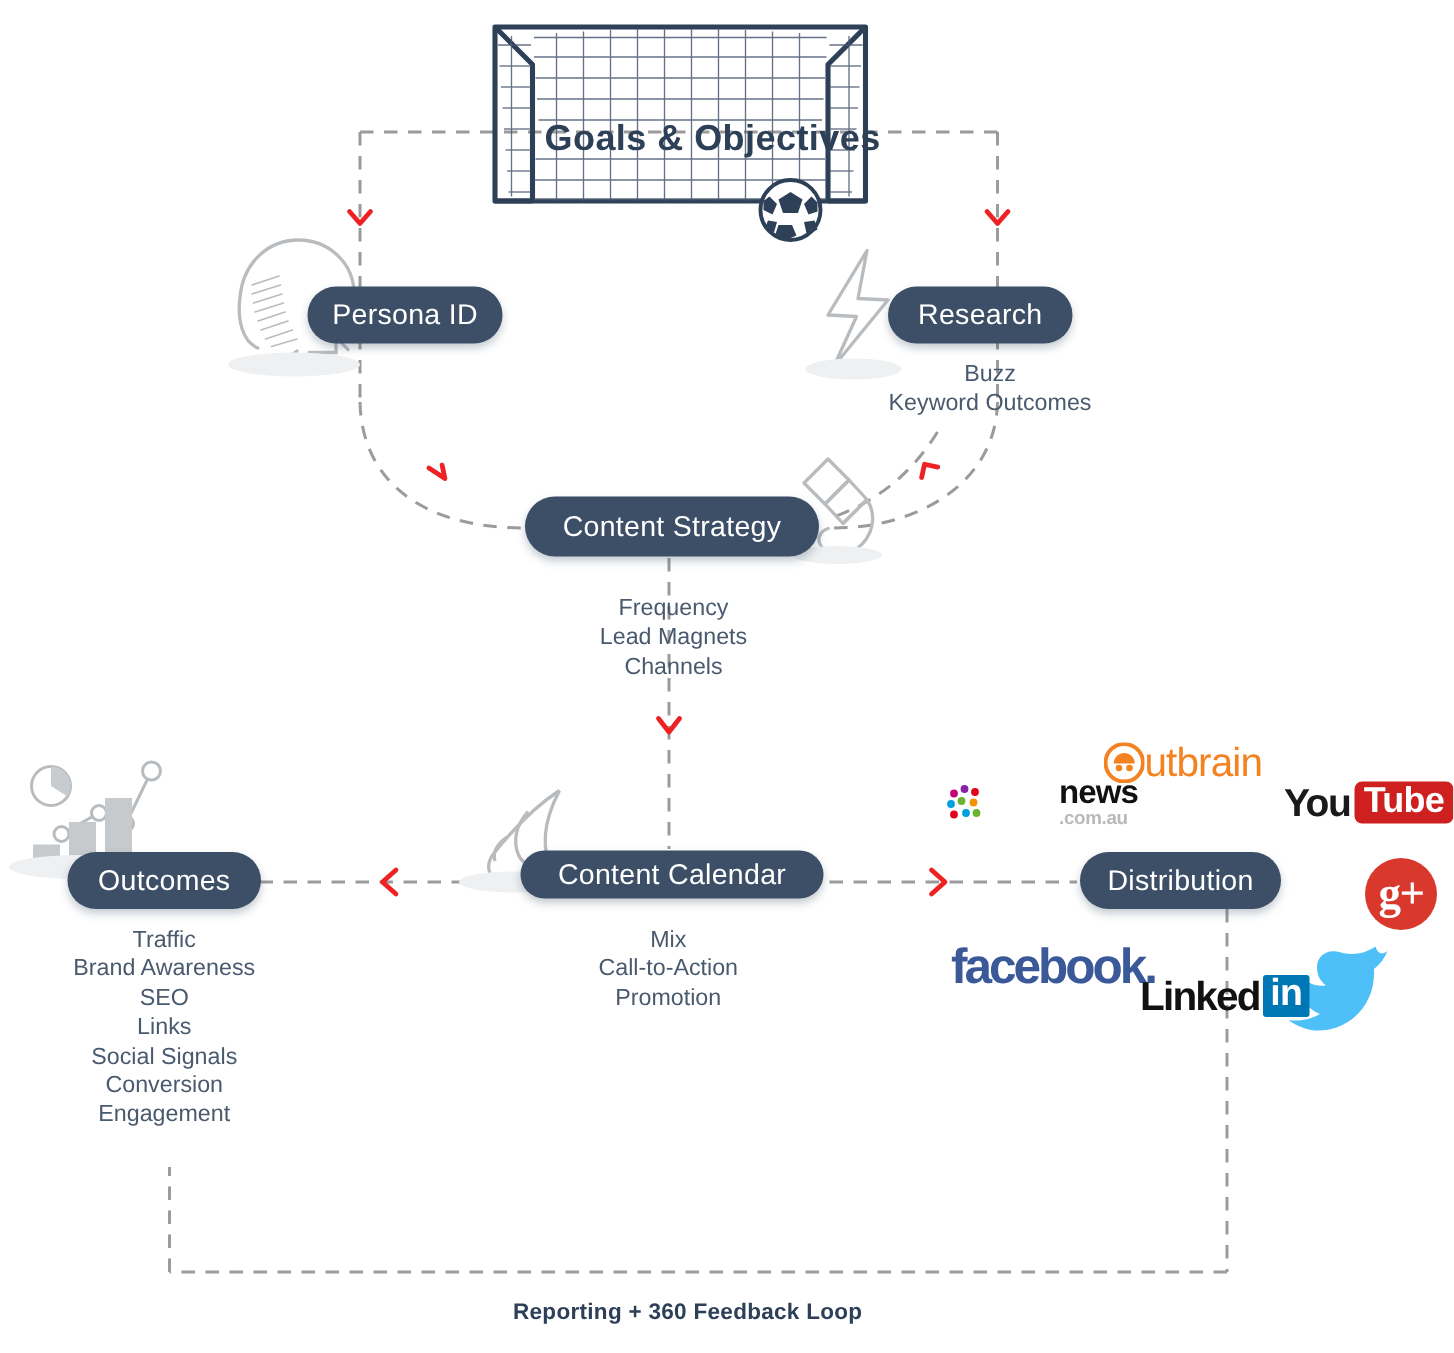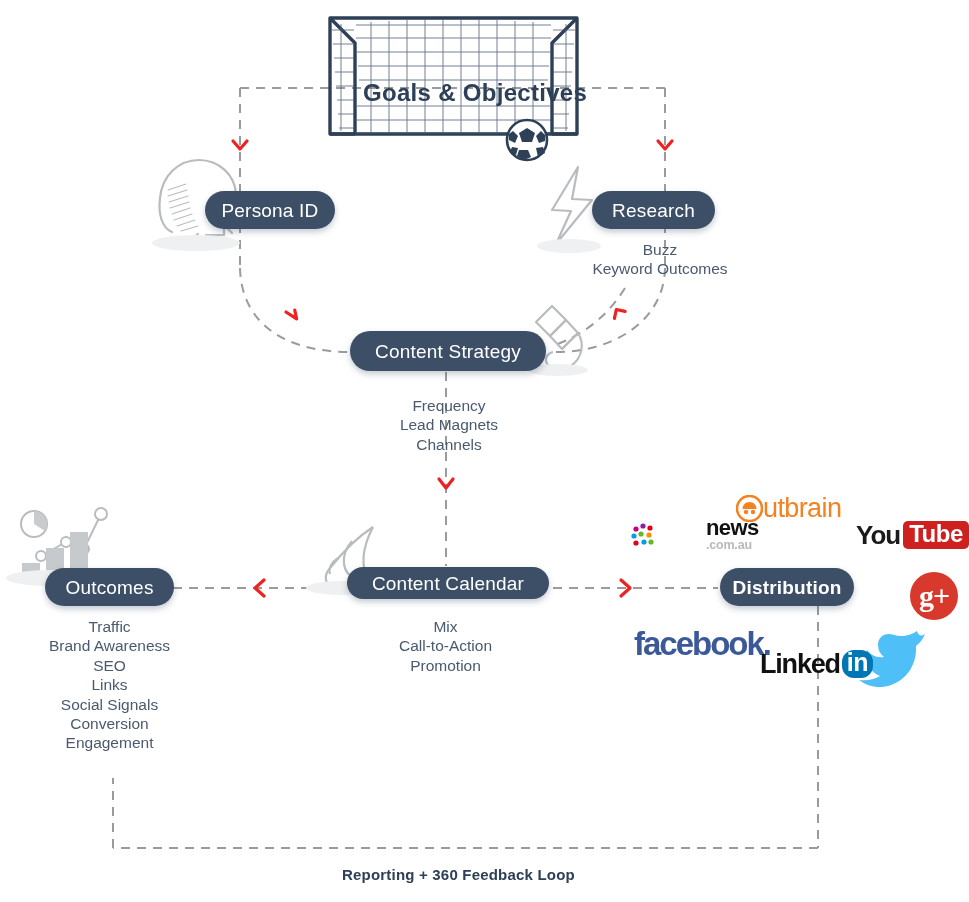--- a/index.html
+++ b/index.html
@@ -102,21 +102,21 @@
     letter-spacing:-1px;
   }
   .fb-word{
     font-size:33px;font-weight:bold;color:#3b5998;letter-spacing:-2px;
     line-height:1;
   }
   .li{display:flex;align-items:center;gap:2px;}
   .li-word{font-size:27px;font-weight:bold;color:#111;letter-spacing:-1.2px;line-height:1;}
   .li-in{
     background:#0077b5;color:#fff;font-size:25px;font-weight:bold;
-    border-radius:12px;padding:0 5px 3px;line-height:1;letter-spacing:-.5px;
+    border-radius:2px;padding:0 5px 3px;line-height:1;letter-spacing:-.5px;
   }
 </style>
 </head>
 <body>
 
 <div id="stage">
 
   <svg id="wires" viewBox="0 0 969 902">
     <defs>
       <linearGradient id="shadowfade" x1="0" y1="0" x2="1" y2="0">
@@ -323,21 +323,21 @@
 
   <div class="pill" style="left:347px;top:567px;width:202px;height:32px;">
     <span>Content Calendar</span>
   </div>
   <div class="sublist" style="left:343px;top:617px;width:205px;">
     <div>Mix</div>
     <div>Call-to-Action</div>
     <div>Promotion</div>
   </div>
 
-  <div class="pill" style="left:720px;top:568px;width:134px;height:38px;font-weight:bold;">
+  <div class="pill" style="left:720px;top:568px;width:134px;height:38px;">
     <span>Distribution</span>
   </div>
 
   <div class="pill" style="left:45px;top:568px;width:129px;height:38px;">
     <span>Outcomes</span>
   </div>
   <div class="sublist" style="left:8px;top:617px;width:203px;">
     <div>Traffic</div>
     <div>Brand Awareness</div>
     <div>SEO</div>

